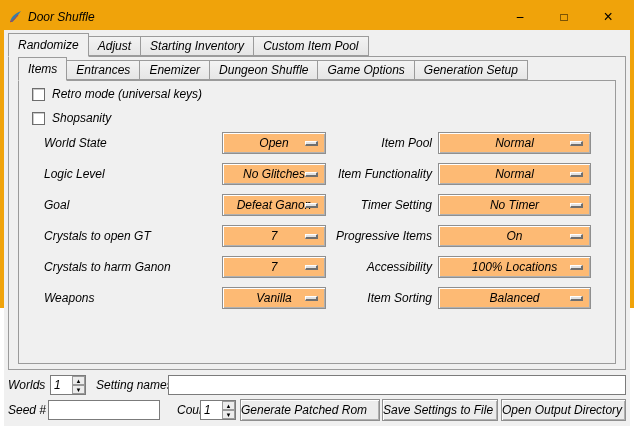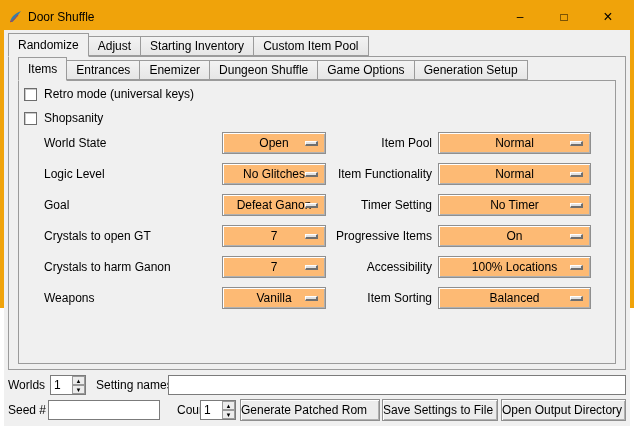--- a/index.html
+++ b/index.html
@@ -1,19 +1,19 @@
 <!DOCTYPE html>
 <html><head>
 <meta charset="utf-8">
 <style>
   * { margin:0; padding:0; box-sizing:border-box; }
   html,body { width:634px; height:430px; }
   body { font-family:"Liberation Sans", sans-serif; font-size:12px; color:#000; background:#fff; }
 
-  .window { position:relative; width:634px; height:308px; border:4px solid #f0a30a; background:#f0f0f0; }
+  .window { position:relative; width:634px; height:308px; border:4px solid #f0a30a; background:#f0f0f0;font-style:italic; }
 
   
   .titlebar { height:26px; background:#f0a30a; display:flex; align-items:center; }
   .app-icon { margin-left:4px; width:14px; height:14px; display:inline-block; }
   .title-text { margin-left:6px; font-size:12px; }
   .win-controls { margin-left:auto; display:flex; height:100%; }
   .win-btn { width:44px; height:100%; display:flex; align-items:center; justify-content:center; font-size:12px; cursor:default; }
   .win-btn.close { font-size:16px; }
 
   
@@ -24,21 +24,21 @@
   .outer-tabs { top:3px; left:4px; height:23px; }
   .inner-tabs { top:27px; left:14px; height:23px; }
   .tab { height:20px; line-height:19px; padding:0 9px; background:linear-gradient(#f3f3f3,#e6e6e6); border:1px solid #9b9b9b; margin-right:-1px; white-space:nowrap; }
   .tab.selected { height:24px; line-height:22px; margin-bottom:-1px; background:#f0f0f0; border-bottom:1px solid #f0f0f0; position:relative; z-index:3; }
 
   .pane { position:absolute; background:#f0f0f0; border:1px solid #9b9b9b; }
   .outer-pane { top:26px; left:4px; width:618px; height:314px; }
   .inner-pane { top:50px; left:14px; width:598px; height:284px; }
 
   
-  .check-row { position:absolute; left:20px; height:14px; display:flex; align-items:center; }
+  .check-row { position:absolute; left:28px; height:14px; display:flex; align-items:center; }
   .check-box { width:13px; height:13px; background:#fff; border:1px solid #6d6d6d; box-shadow:inset 1px 1px 0 #c9c9c9; }
   .check-label { margin-left:7px; line-height:14px; }
 
   
   .opt-row { position:absolute; left:0; right:0; height:22px; }
   .lbl { position:absolute; line-height:22px; }
   .left-lbl { left:40px; width:172px; }
   .right-lbl { left:300px; width:128px; text-align:right; }
 
   .dd { position:absolute; height:22px; background:#fdba74; border:1px solid #8f8f8f;

